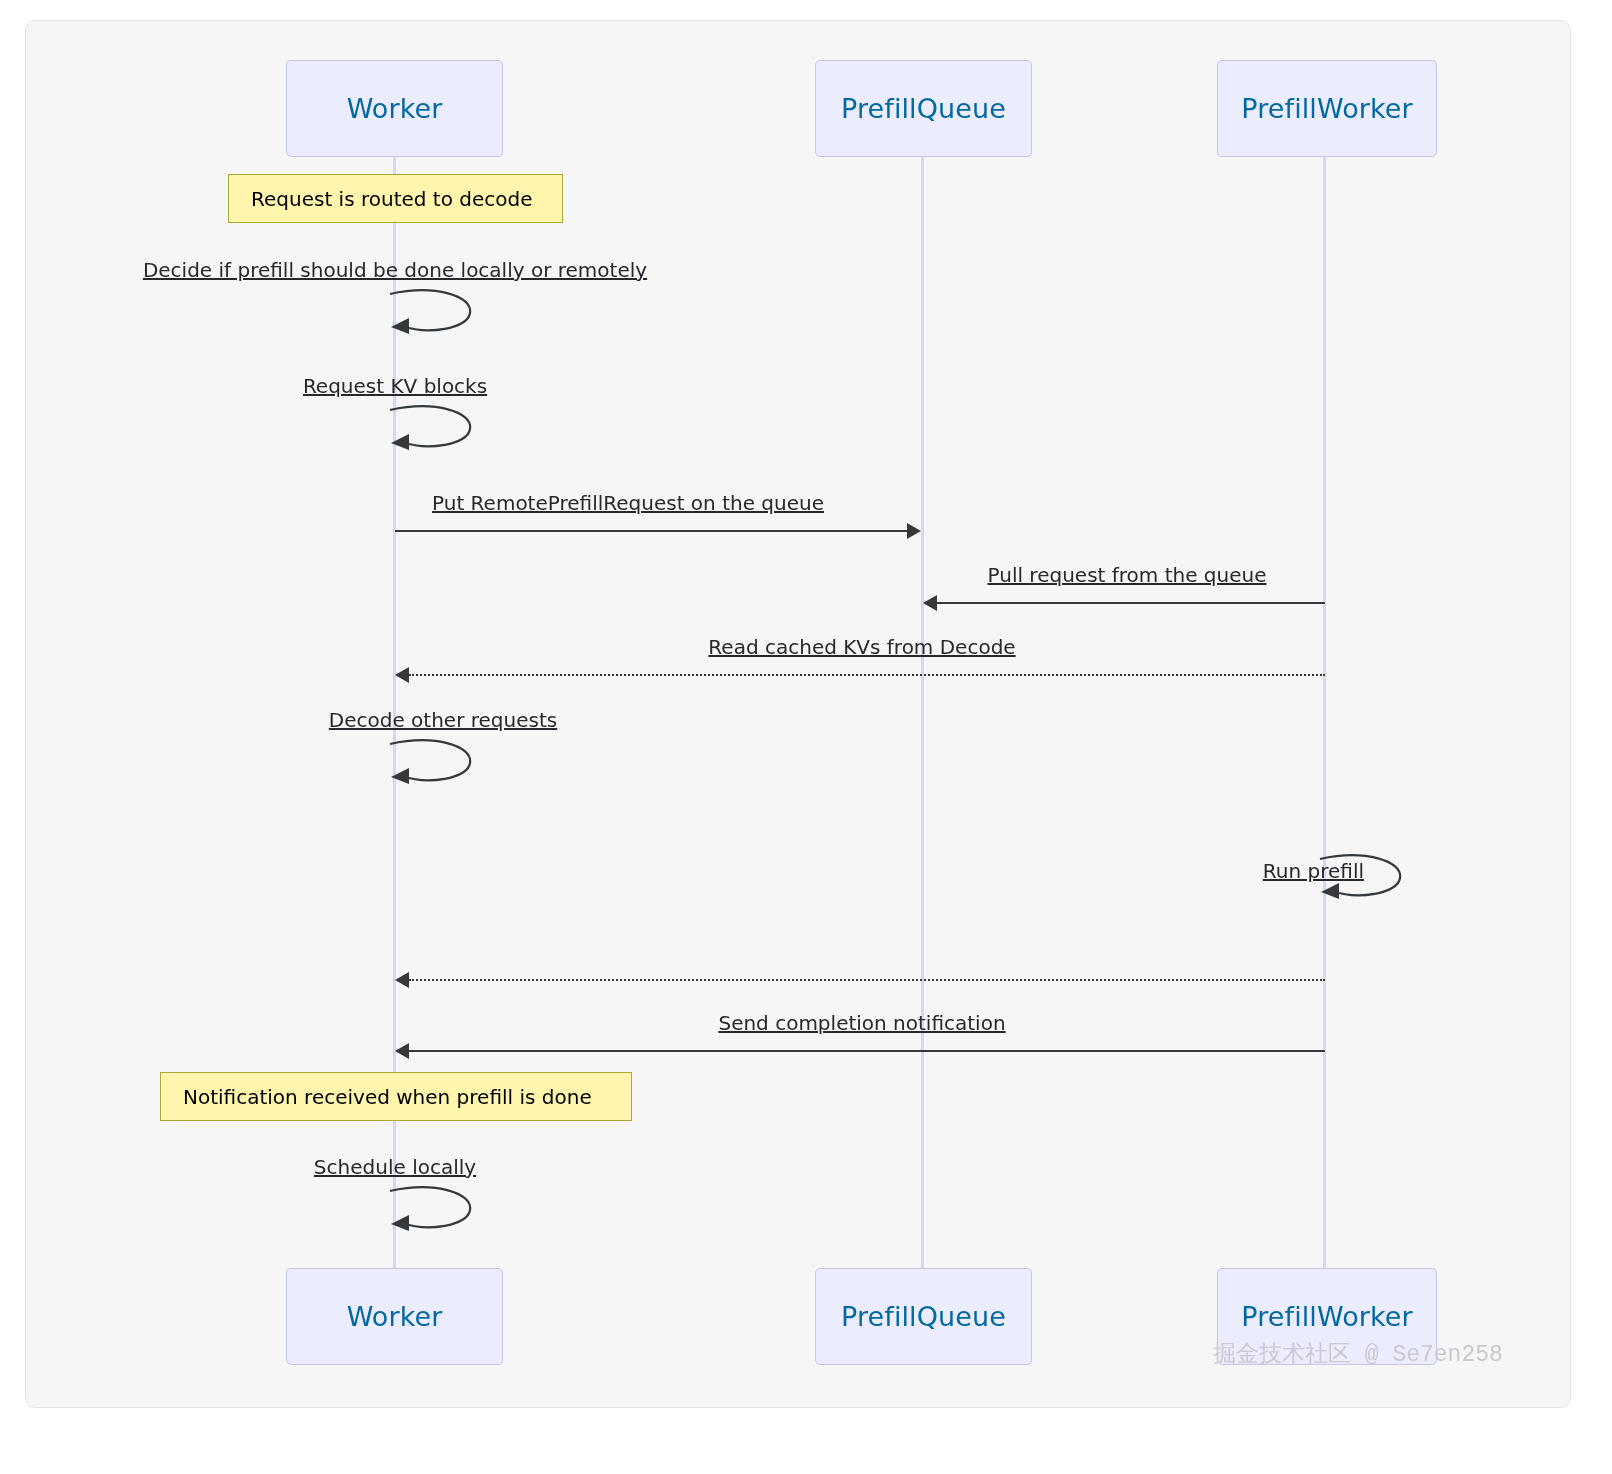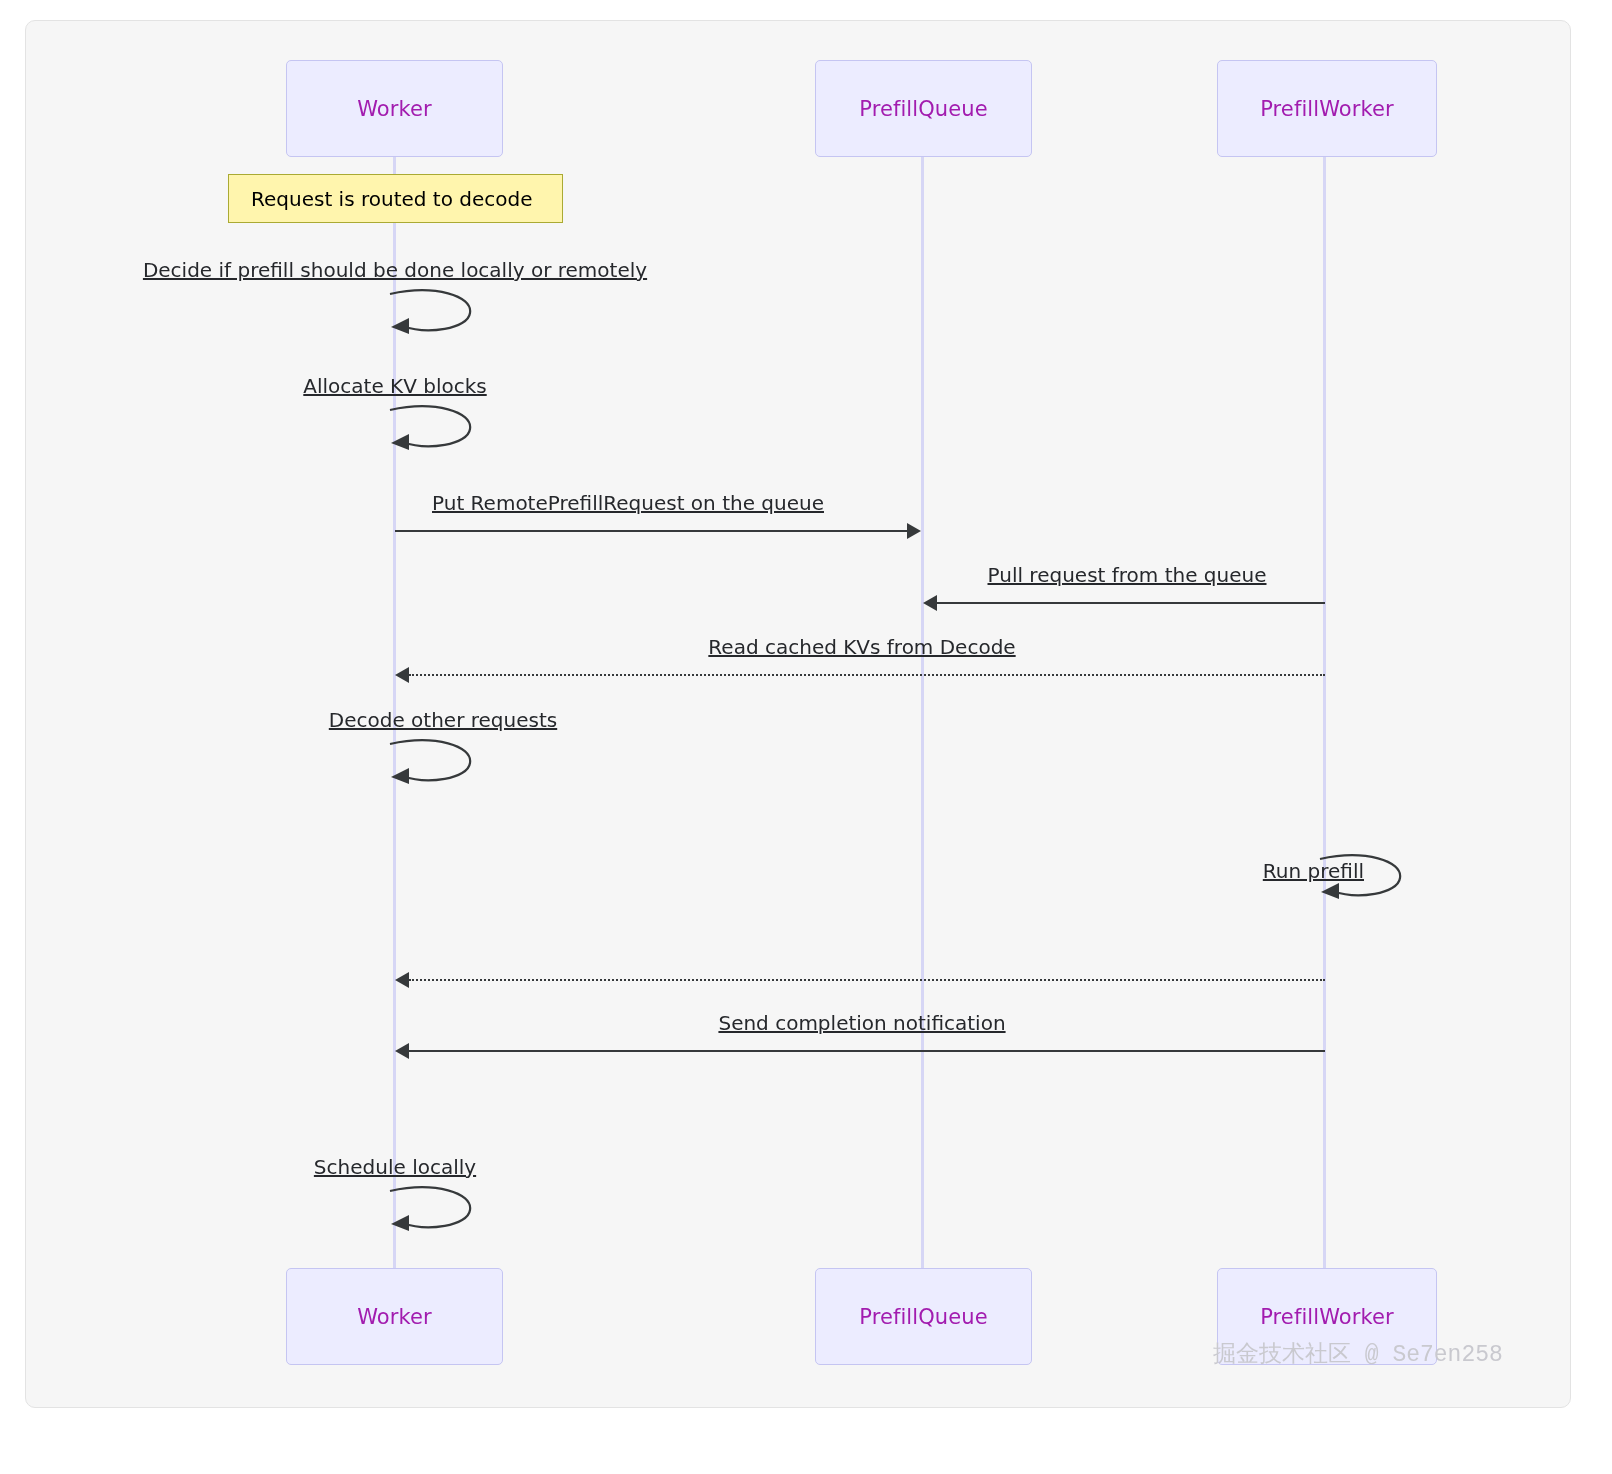--- a/index.html
+++ b/index.html
@@ -34,22 +34,22 @@
     position: absolute;
     background: #ececff;
     border: 1px solid #c5c5f2;
     border-radius: 5px;
     box-sizing: border-box;
     display: flex;
     align-items: center;
     justify-content: center;
   }
   .participant-label {
-    font-size: 21px;
-    color: #a21caf;
+    font-size: 27px;
+    color: #0369a1;
     font-family: "DejaVu Sans", "Liberation Sans", sans-serif;
     letter-spacing: 0.1px;
   }
   
   .lifeline {
     position: absolute;
     width: 3px;
     background: #d6d6f5;
   }
   
@@ -136,21 +136,21 @@
   <div class="note-box" style="left:228px; top:174px; width:335px; height:49px;">
     <span class="note-label">Request is routed to decode</span>
   </div>
 
   <div class="msg-label center" style="left:395px; top:258px;">Decide if prefill should be done locally or remotely</div>
   <svg class="self-loop" style="left:385px; top:288px;" width="90" height="55" viewBox="0 0 90 55">
     <path d="M 5 6 C 50 -4, 88 8, 85 25 C 83 41, 42 47, 18 38" fill="none" stroke="#36393b" stroke-width="2.2"></path>
     <polygon points="24,30 24,46 6,39" fill="#36393b"></polygon>
   </svg>
 
-  <div class="msg-label center" style="left:395px; top:374px;">Allocate KV blocks</div>
+  <div class="msg-label center" style="left:395px; top:374px;">Request KV blocks</div>
   <svg class="self-loop" style="left:385px; top:404px;" width="90" height="55" viewBox="0 0 90 55">
     <path d="M 5 6 C 50 -4, 88 8, 85 25 C 83 41, 42 47, 18 38" fill="none" stroke="#36393b" stroke-width="2.2"></path>
     <polygon points="24,30 24,46 6,39" fill="#36393b"></polygon>
   </svg>
 
   <div class="msg-label center" style="left:628px; top:491px;">Put RemotePrefillRequest on the queue</div>
   <div class="msg-line" style="left:395px; top:530px; width:512px;"></div>
   <div class="arrow-head arrow-right" style="left:907px; top:523px;"></div>
 
   <div class="msg-label center" style="left:1127px; top:563px;">Pull request from the queue</div>
@@ -173,20 +173,23 @@
     <polygon points="24,30 24,46 6,39" fill="#36393b"></polygon>
   </svg>
 
   <div class="msg-line dotted" style="left:409px; top:979px; width:916px;"></div>
   <div class="arrow-head arrow-left" style="left:395px; top:972px;"></div>
 
   <div class="msg-label center" style="left:862px; top:1011px;">Send completion notification</div>
   <div class="msg-line" style="left:409px; top:1050px; width:916px;"></div>
   <div class="arrow-head arrow-left" style="left:395px; top:1043px;"></div>
 
+  <div class="note-box" style="left:160px; top:1072px; width:472px; height:49px;">
+    <span class="note-label">Notification received when prefill is done</span>
+  </div>
 
   <div class="msg-label center" style="left:395px; top:1155px;">Schedule locally</div>
   <svg class="self-loop" style="left:385px; top:1185px;" width="90" height="55" viewBox="0 0 90 55">
     <path d="M 5 6 C 50 -4, 88 8, 85 25 C 83 41, 42 47, 18 38" fill="none" stroke="#36393b" stroke-width="2.2"></path>
     <polygon points="24,30 24,46 6,39" fill="#36393b"></polygon>
   </svg>
 
   <div class="participant-box" style="left:286px; top:1268px; width:217px; height:97px;">
     <span class="participant-label">Worker</span>
   </div>

